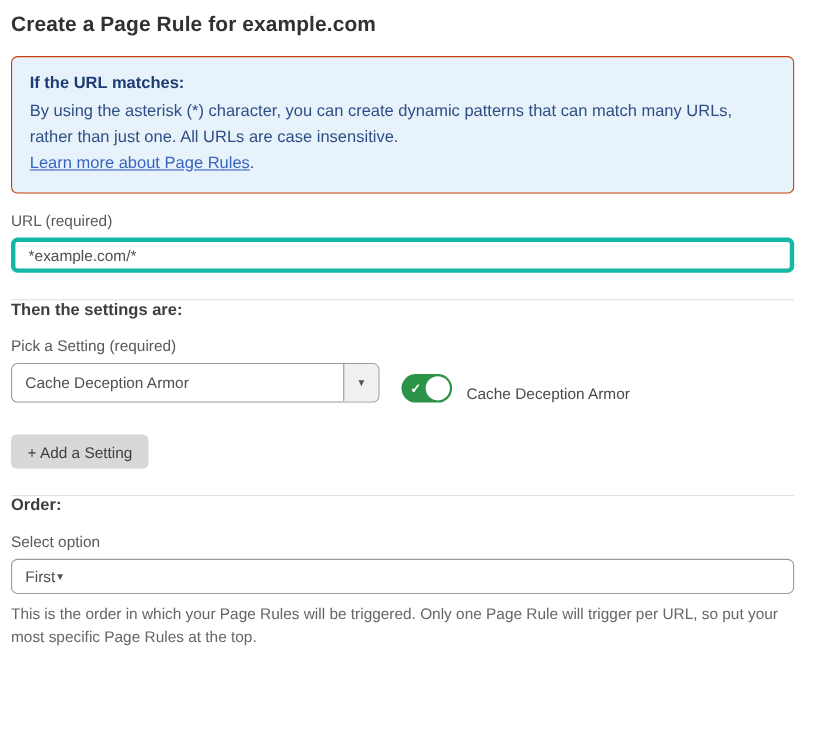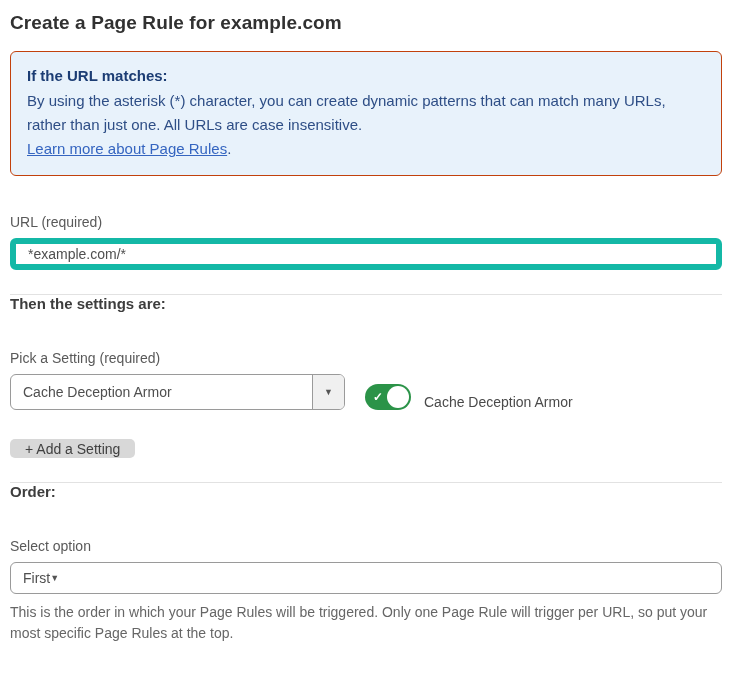--- a/index.html
+++ b/index.html
@@ -39,34 +39,34 @@
   }
   .info-link {
     color: #3565c0;
     text-decoration: underline;
     cursor: pointer;
   }
   
   .field-label {
     font-size: 14px;
     color: #595959;
-    margin-top: 38px;
+    margin-top: 16px;
     margin-bottom: 8px;
   }
   .helper-text {
     font-size: 14px;
     color: #666666;
     margin-top: 8px;
     line-height: 21px;
   }
   
   .text-input {
     width: 100%;
     height: 32px;
-    border: 6px solid #14b8a6;
+    border: 4px solid #14b8a6;
     border-radius: 6px;
     font-family: "Liberation Sans", sans-serif;
     font-size: 14px;
     color: #4f4f4f;
     padding: 0 12px;
     background: #ffffff;
     outline: none;
   }
   hr.divider {
     border: none;
@@ -149,21 +149,21 @@
   .toggle-label {
     margin-left: 13px;
     font-size: 14px;
     color: #4a4a4a;
   }
   
   .btn {
     display: inline-flex;
     align-items: center;
     justify-content: center;
-    height: 19px;
+    height: 31px;
     padding: 0 15px;
     border: none;
     border-radius: 5px;
     font-family: "Liberation Sans", sans-serif;
     font-size: 14px;
     cursor: pointer;
   }
   .btn-gray {
     background: #d8d8d8;
     color: #404040;

